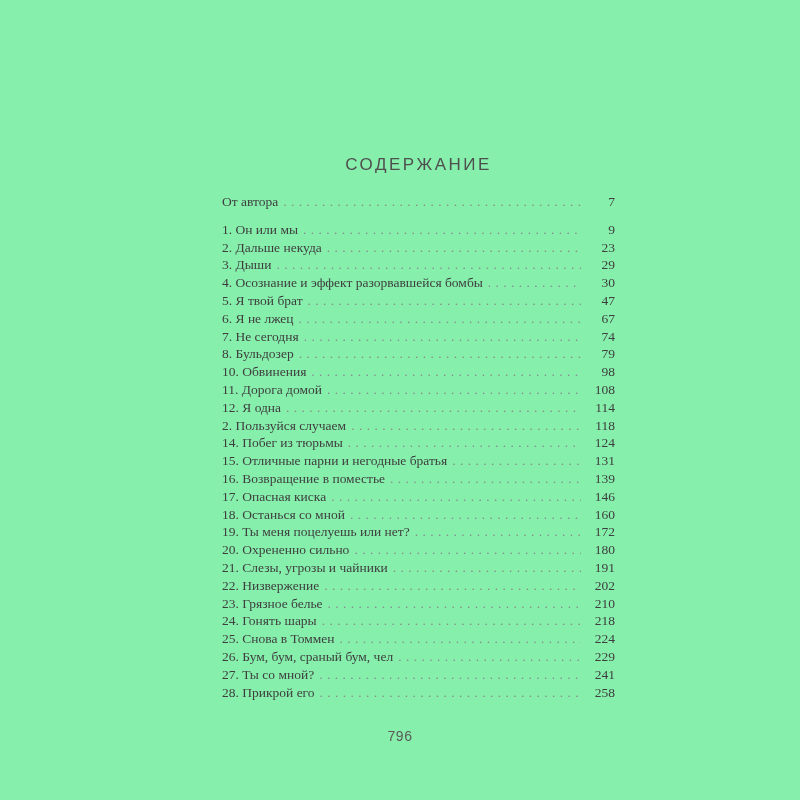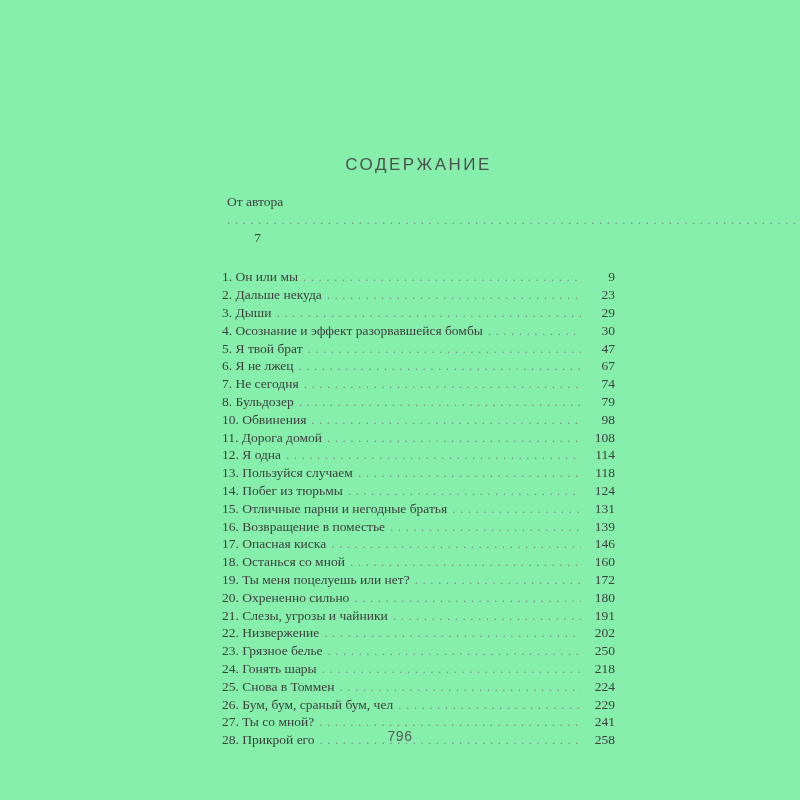--- a/index.html
+++ b/index.html
@@ -36,22 +36,21 @@
     margin-top: 18px;
   }
   .toc-row {
     display: flex;
     align-items: baseline;
     font-size: 13.5px;
     line-height: 17.8px;
     white-space: nowrap;
   }
   .toc-row.preface {
-    margin-bottom: 22px;
-    flex-direction: column;
+    margin-bottom: 10px;
   }
   .toc-row .label {
     flex: 0 0 auto;
     color: #3e3e3e;
   }
   .toc-row .leader {
     flex: 1 1 auto;
     overflow: hidden;
     margin-left: 5px;
     color: #8a8a8a;
@@ -154,21 +153,21 @@
     <span class="pagenum">108</span>
   </div>
 
   <div class="toc-row">
     <span class="label">12. Я одна</span>
     <span class="leader"></span>
     <span class="pagenum">114</span>
   </div>
 
   <div class="toc-row">
-    <span class="label">13. Пользуйся случаем</span>
+    <span class="label">2. Пользуйся случаем</span>
     <span class="leader"></span>
     <span class="pagenum">118</span>
   </div>
 
   <div class="toc-row">
     <span class="label">14. Побег из тюрьмы</span>
     <span class="leader"></span>
     <span class="pagenum">124</span>
   </div>
 
@@ -216,21 +215,21 @@
 
   <div class="toc-row">
     <span class="label">22. Низвержение</span>
     <span class="leader"></span>
     <span class="pagenum">202</span>
   </div>
 
   <div class="toc-row">
     <span class="label">23. Грязное белье</span>
     <span class="leader"></span>
-    <span class="pagenum">250</span>
+    <span class="pagenum">210</span>
   </div>
 
   <div class="toc-row">
     <span class="label">24. Гонять шары</span>
     <span class="leader"></span>
     <span class="pagenum">218</span>
   </div>
 
   <div class="toc-row">
     <span class="label">25. Снова в Томмен</span>

